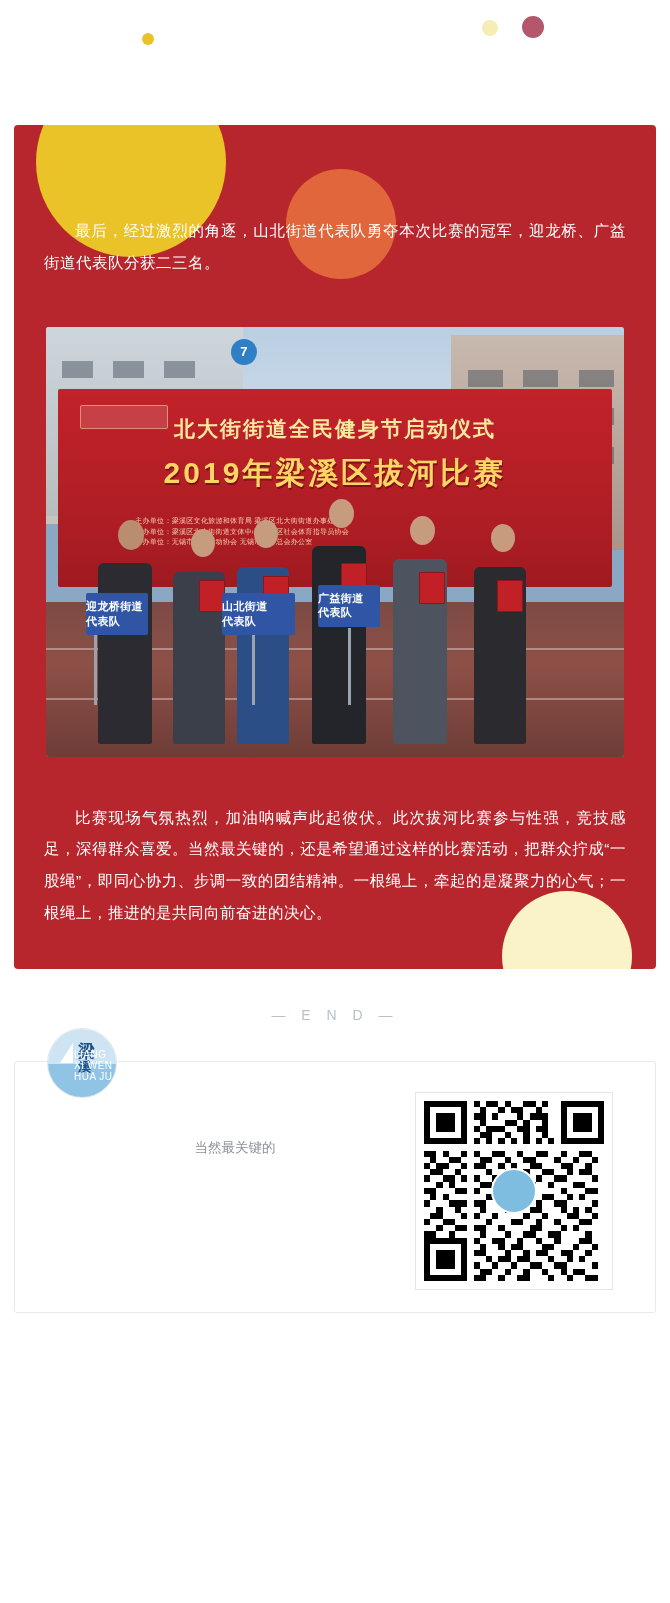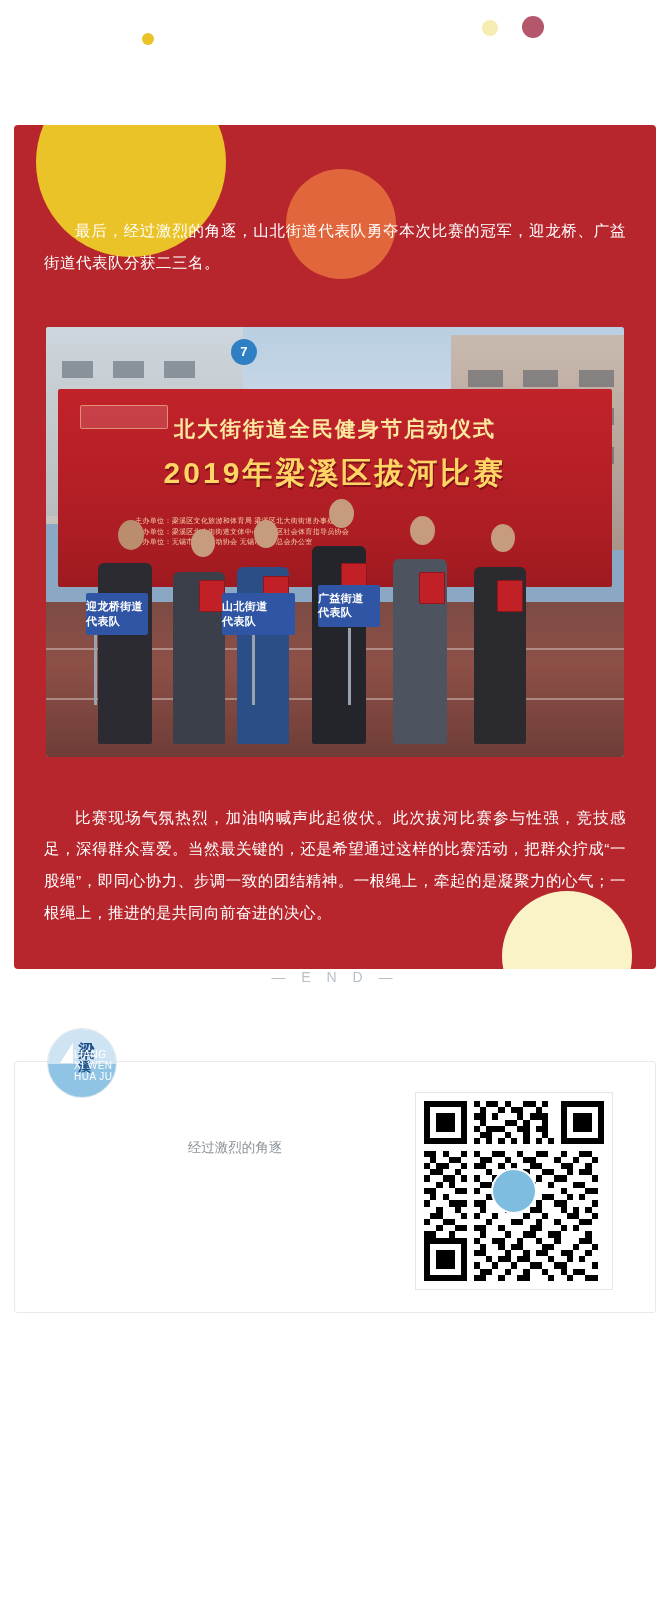--- a/index.html
+++ b/index.html
@@ -200,21 +200,21 @@
     width: 24px; height: 30px;
     background: #c22027;
     border: 1px solid #8e151b;
     border-radius: 1px;
   }
 
   
   .end-block {
     height: 92px;
     display: flex;
-    align-items: flex-start;
+    align-items: center;
     justify-content: center;
     background: #ffffff;
   }
   .end-text {
     color: #b9c0c7;
     font-size: 14px;
     letter-spacing: 6px;
   }
 
   
@@ -425,21 +425,21 @@
   <div class="footer-logo">
     <span class="fl-sky"></span>
     <span class="fl-water"></span>
     <span class="fl-sail"></span>
     <span class="fl-char">梁</span>
     <span class="fl-char2">溪</span>
     <span class="fl-badge">LIANG XI WEN HUA JU</span>
   </div>
 
   <div class="footer-lines">
-    <div>经过激烈的角逐</div>
+    <div>当然最关键的</div>
   </div>
 
   <div class="qr-box">
     <div class="qr-canvas">
       <svg width="100%" height="100%" viewBox="0 0 29 29" shape-rendering="crispEdges">
         <rect width="29" height="29" fill="#ffffff"></rect>
         <g fill="#000000">
 
           <rect x="0" y="0" width="7" height="1"></rect>
             <rect x="0" y="6" width="7" height="1"></rect>

